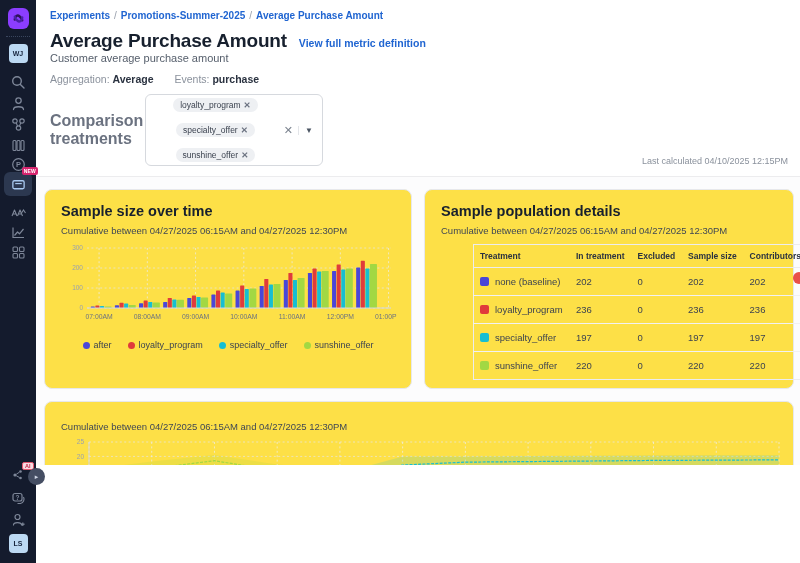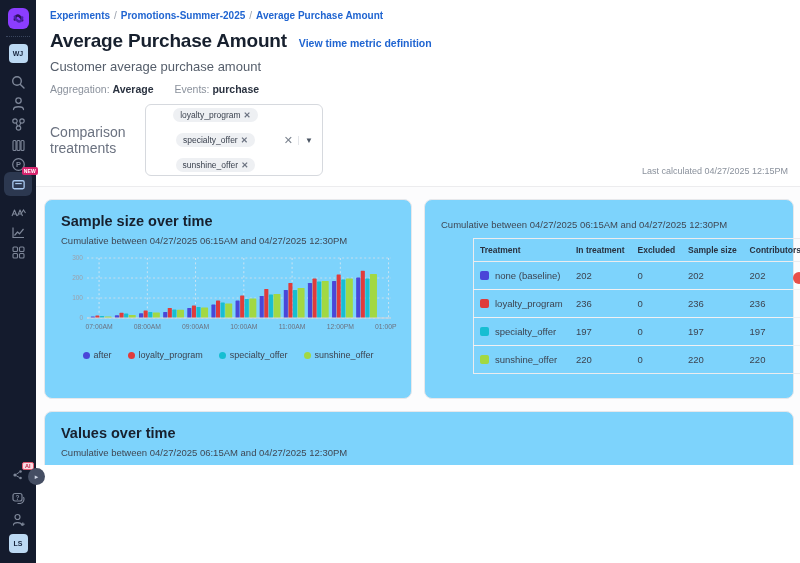--- a/index.html
+++ b/index.html
@@ -27,38 +27,38 @@
     color:#cfd6e4; font-size:7px; }
 
   
   .main { margin-left:36px; height:465px; overflow:hidden; background:#fcfcfd; }
   .hdr { background:#fff; padding:10px 14px 10px 14px; border-bottom:1px solid #ececee; position:relative; }
   .crumbs { font-size:10px; font-weight:bold; color:#2065d1; }
   .crumbs .sep { color:#9aa1ad; font-weight:normal; margin:0 4px; }
   .title-row { display:flex; align-items:baseline; gap:12px; margin-top:9px; }
   .pg-title { font-size:19px; font-weight:bold; color:#17202e; letter-spacing:-.2px; }
   .metric-link { font-size:10.5px; font-weight:bold; color:#2065d1; cursor:pointer; }
-  .subtitle { font-size:13px; color:#555e6b; margin-top:7px; }
+  .subtitle { font-size:11px; color:#555e6b; }
   .agg-row { font-size:10.5px; color:#8a919c; margin-top:9px; }
   .agg-row b { color:#2a3240; margin-right:18px; }
   .cmp-row { display:flex; align-items:center; margin-top:9px; }
-  .cmp-label { font-size:14px; color:#6b7280; width:95px; }
+  .cmp-label { font-size:16px; color:#6b7280; width:95px;font-weight:bold; }
   .chipbox { border:1px solid #d6d9de; border-radius:6px; background:#fff; display:flex;
     align-items:center; padding:3px 6px; min-height:34px; width:178px; }
   .chips { display:flex; flex-wrap:wrap; gap:11px; flex:1; justify-content:center; }
   .chip { background:#eef0f3; border-radius:9px; font-size:8.5px; color:#3c4350;
     padding:2px 7px; white-space:nowrap; }
   .chip .x { margin-left:3px; color:#6b7280; font-weight:bold; }
   .chipbox .clear { color:#7a828e; font-size:11px; padding:0 5px; cursor:pointer; }
   .chipbox .caret { color:#4b5563; font-size:8px; padding:0 3px 0 6px; border-left:1px solid #e3e5e9; cursor:pointer; }
   .last-calc { position:absolute; right:12px; bottom:10px; font-size:9px; color:#8a919c; }
 
   .cards { padding:12px 6px 0 8px; }
   .row2 { display:flex; gap:12px; }
-  .card { background:#7dd3fc; border:1px solid #e7e8eb; border-radius:8px; padding:13px 16px; }
+  .card { background:#fde047; border:1px solid #e7e8eb; border-radius:8px; padding:13px 16px; }
   .card-title { font-size:14.5px; font-weight:bold; color:#17202e; }
   .card-desc { font-size:9px; color:#555e6b; margin-top:5px; line-height:1.35; width:330px; }
   .card-cum { font-size:9.5px; color:#3f4754; margin-top:6px; }
 
   .c-sample { width:368px; height:200px; }
   .c-pop { flex:1; height:200px; }
   .c-values { margin-top:12px; height:168px; }
 
   .legend { display:flex; justify-content:center; gap:16px; margin-top:2px; }
   .legend .li { display:flex; align-items:center; gap:4px; font-size:9px; color:#3c4350; }
@@ -214,42 +214,42 @@
 </div>
 
 <div class="panel-handle">▸</div>
 <div class="notif-dot"></div>
 
 <div class="main">
   <div class="hdr">
     <div class="crumbs" id="crumbs"><span>Experiments</span><span class="sep">/</span><span>Promotions-Summer-2025</span><span class="sep">/</span><span>Average Purchase Amount</span></div>
     <div class="title-row">
       <span class="pg-title">Average Purchase Amount</span>
-      <span class="metric-link">View time metric definition</span>
+      <span class="metric-link">View full metric definition</span>
     </div>
     <div class="subtitle">Customer average purchase amount</div>
     <div class="agg-row">
       <span>Aggregation:</span>
       <b>Average</b>
       <span>Events:</span>
       <b>purchase</b>
     </div>
     <div class="cmp-row">
       <span class="cmp-label">Comparison treatments</span>
       <div class="chipbox">
         <div class="chips" id="chips">
             <span class="chip"><span>loyalty_program</span><span class="x">✕</span></span>
             <span class="chip"><span>specialty_offer</span><span class="x">✕</span></span>
             <span class="chip"><span>sunshine_offer</span><span class="x">✕</span></span>
           </div>
         <span class="clear">✕</span>
         <span class="caret">▼</span>
       </div>
     </div>
-    <div class="last-calc">Last calculated 04/27/2025 12:15PM</div>
+    <div class="last-calc">Last calculated 04/10/2025 12:15PM</div>
   </div>
 
   <div class="cards">
     <div class="row2">
 
       <div class="card c-sample">
         <div class="card-title">Sample size over time</div>
         <div class="card-cum">Cumulative between 04/27/2025 06:15AM and 04/27/2025 12:30PM</div>
         <div id="barchart" style="margin-top:4px"><svg viewBox="0 0 336 94" width="336" height="94">
               <line x1="26" x2="330" y1="68" y2="68" stroke="#e4e4e8" stroke-width="0.7" stroke-dasharray="2 2.4"></line>
@@ -338,20 +338,21 @@
               <span>specialty_offer</span>
             </span>
             <span class="li">
               <span class="dot" style="background: rgb(162, 216, 67);"></span>
               <span>sunshine_offer</span>
             </span>
           </div>
       </div>
 
       <div class="card c-pop">
+        <div class="card-title">Sample population details</div>
         <div class="card-cum">Cumulative between 04/27/2025 06:15AM and 04/27/2025 12:30PM</div>
         <table class="tbl">
           <thead>
               <tr id="pop-head">
                 <th>Treatment</th>
                 <th>In treatment</th>
                 <th>Excluded</th>
                 <th>Sample size</th>
                 <th>Contributors</th>
               </tr>
@@ -404,21 +405,20 @@
                 <td>0</td>
                 <td>220</td>
                 <td>220</td>
               </tr>
             </tbody>
         </table>
       </div>
     </div>
 
     <div class="card c-values">
-      <div class="card-title">Values over time</div>
       <div class="card-cum">Cumulative between 04/27/2025 06:15AM and 04/27/2025 12:30PM</div>
       <div id="linechart" style="margin-top:4px"><svg viewBox="0 0 724 104" width="724" height="104">
             <line x1="28" x2="718" y1="78" y2="78" stroke="#e6e6ea" stroke-width="0.7" stroke-dasharray="2 2.4"></line>
             <text x="23" y="80.3" font-size="6.5" fill="#9aa1ad" text-anchor="end">0</text>
             <line x1="28" x2="718" y1="63.6" y2="63.6" stroke="#e6e6ea" stroke-width="0.7" stroke-dasharray="2 2.4"></line>
             <text x="23" y="65.9" font-size="6.5" fill="#9aa1ad" text-anchor="end">5</text>
             <line x1="28" x2="718" y1="49.2" y2="49.2" stroke="#e6e6ea" stroke-width="0.7" stroke-dasharray="2 2.4"></line>
             <text x="23" y="51.5" font-size="6.5" fill="#9aa1ad" text-anchor="end">10</text>
             <line x1="28" x2="718" y1="34.800000000000004" y2="34.800000000000004" stroke="#e6e6ea" stroke-width="0.7" stroke-dasharray="2 2.4"></line>
             <text x="23" y="37.1" font-size="6.5" fill="#9aa1ad" text-anchor="end">15</text>

